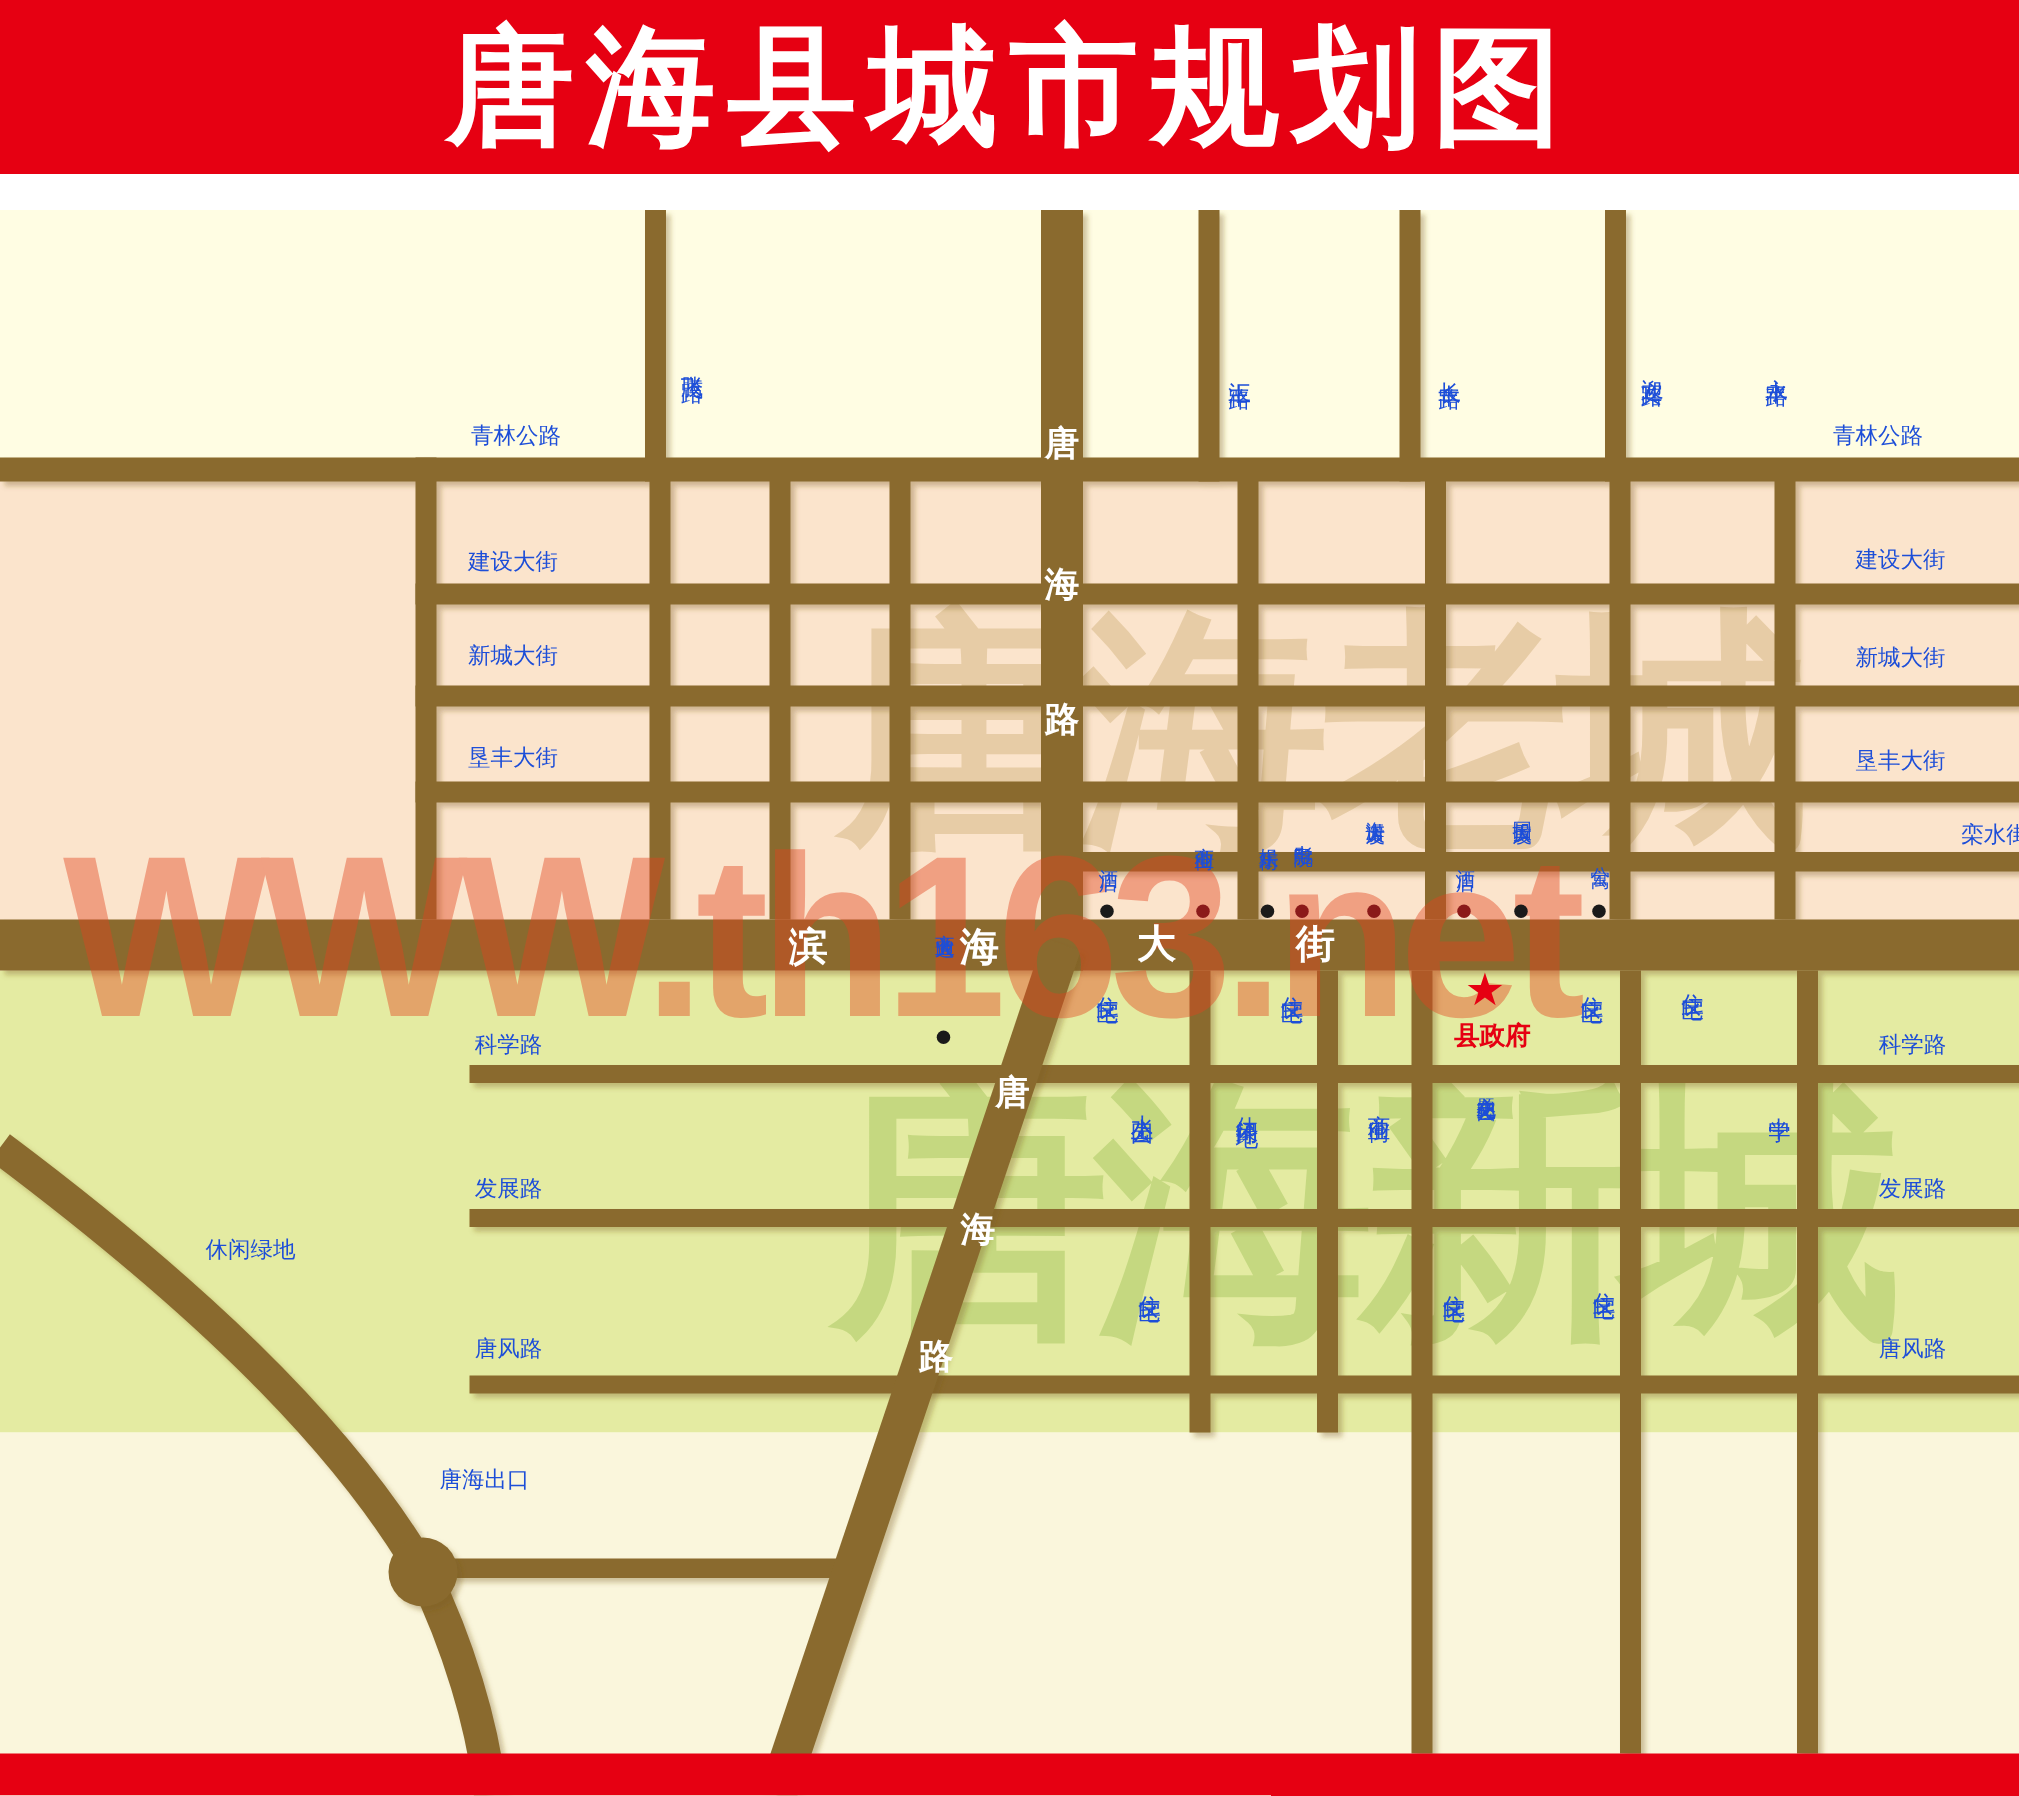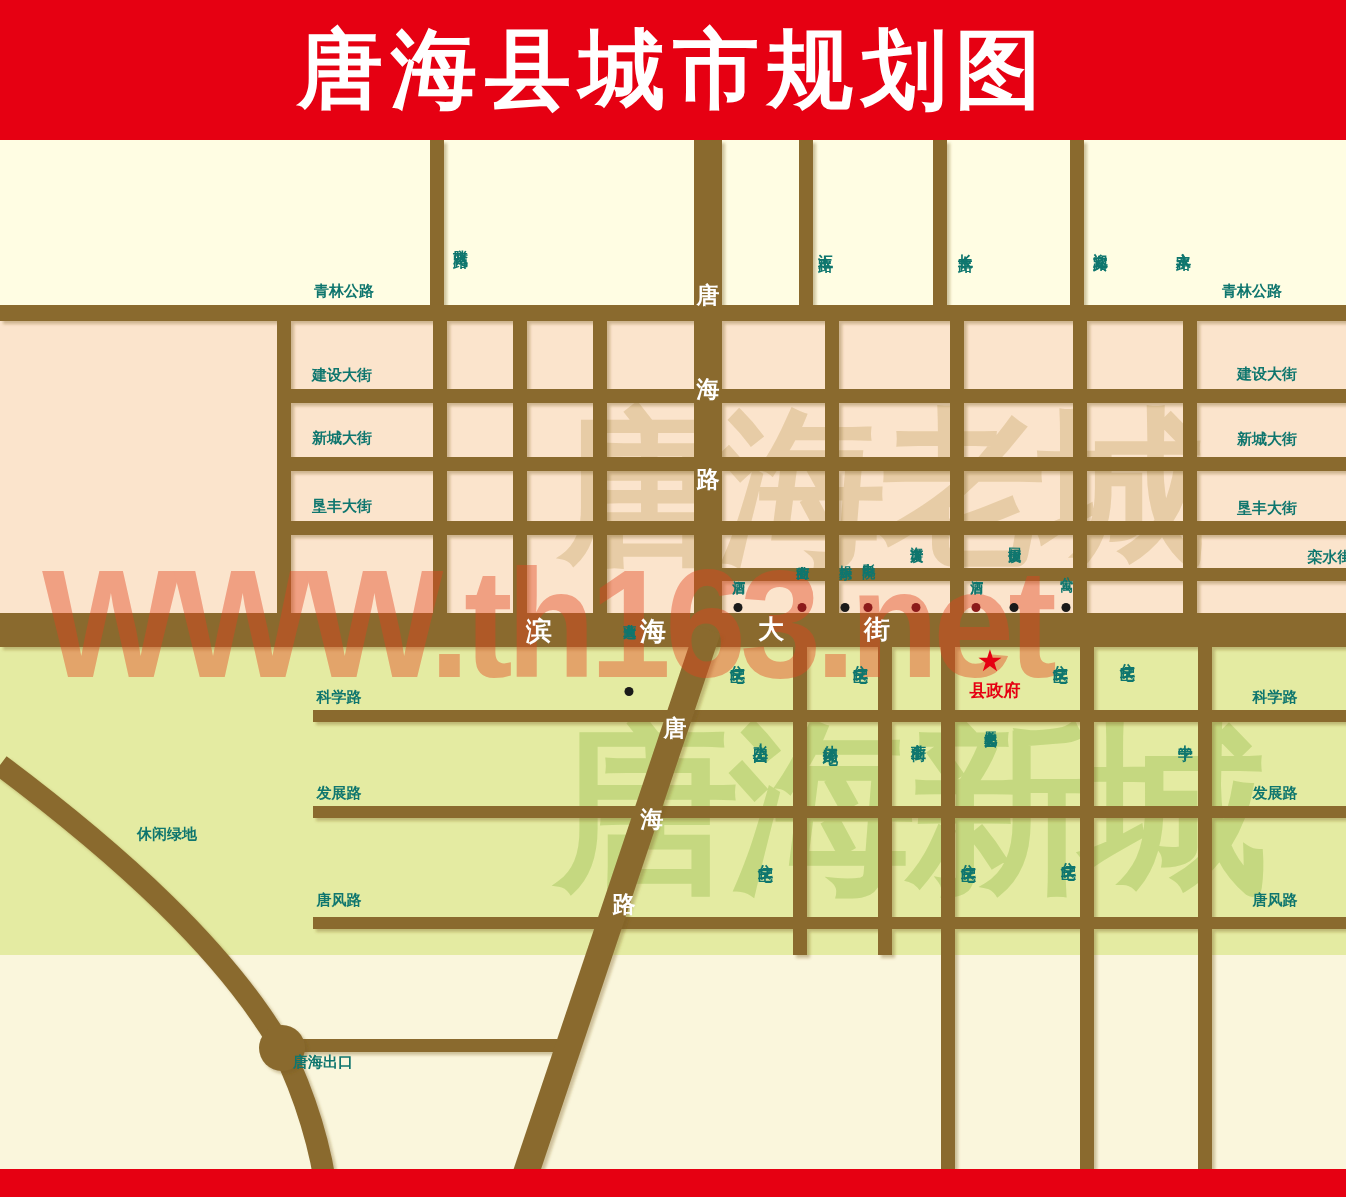--- a/index.html
+++ b/index.html
@@ -1,19 +1,19 @@
 <!DOCTYPE html>
 <html style="--header_bg: #E60012; --accent: #E60012; --cream: #FFFDE3; --pink: #FBE4CC; --green: #E4EBA2; --cream_bottom: #FAF6DC; --road: #8A6B2F; --wm_site: #E2431E; --old_city_wm: #E3C79D; --new_city_wm: #C2D77D;"><head>
 <meta charset="utf-8">
 <style>
   html,body{margin:0;padding:0;background:#fff;}
   #stage{position:relative;width:1346px;height:1197px;overflow:hidden;
          font-family:"Liberation Sans","DejaVu Sans",sans-serif;}
   
-  #header{position:absolute;left:0;top:0;width:1346px;height:140px;
+  #header{position:absolute;left:0;top:0;width:1346px;height:116px;
           background:var(--header_bg);display:flex;align-items:center;justify-content:center;}
   #title{color:#fff;font-size:86px;font-weight:900;letter-spacing:8px;white-space:nowrap;}
   #footer{position:absolute;left:0;top:1169px;width:1346px;height:28px;background:var(--header_bg);z-index:40;}
   
   #map{position:absolute;left:0;top:140px;width:1346px;height:1057px;background:var(--cream);}
   .zone{position:absolute;left:0;width:1346px;}
   #zone-pink{top:180px;height:327px;background:var(--pink);}
   #zone-green{top:507px;height:308px;background:var(--green);}
   #zone-bottom{top:815px;height:242px;background:var(--cream_bottom);}
   
@@ -21,21 +21,21 @@
            font-weight:bold;white-space:nowrap;z-index:2;line-height:1;}
   #wm-old{color:var(--old_city_wm);opacity:.8;letter-spacing:-8px;}
   #wm-new{color:var(--new_city_wm);opacity:.9;letter-spacing:-10px;}
   
   #roads{position:absolute;left:0;top:0;z-index:3;}
   
   #wm-site{position:absolute;z-index:6;font-weight:bold;color:var(--wm_site);opacity:.42;
            white-space:nowrap;letter-spacing:-6px;line-height:1;transform:scaleY(1.05);}
   
   #labels{position:absolute;left:0;top:0;width:1346px;height:1197px;z-index:10;}
-  .lbl{position:absolute;color:#0f766e;line-height:1.12;font-weight:bold;}
+  .lbl{position:absolute;color:#1d4ed8;line-height:1.12;}
   .h{font-size:15px;white-space:nowrap;transform:translateX(-50%);}
   .v{font-size:15px;writing-mode:vertical-rl;text-orientation:upright;transform:translateX(-50%);letter-spacing:2px;}
   .vp{font-size:13px;writing-mode:vertical-rl;text-orientation:upright;transform:translateX(-50%);letter-spacing:1px;}
   .w{font-size:23px;font-weight:bold;color:#fff;transform:translateX(-50%);white-space:nowrap;}
   .wb{font-size:26px;font-weight:bold;color:#fff;transform:translateX(-50%);white-space:nowrap;}
   .dot{position:absolute;width:9px;height:9px;border-radius:50%;transform:translateX(-50%);}
   #gov-star{position:absolute;font-size:30px;color:var(--accent);transform:translateX(-50%);line-height:1;z-index:11;}
   #gov-label{position:absolute;font-size:17px;font-weight:bold;color:var(--accent);
              transform:translateX(-50%);white-space:nowrap;z-index:11;}
 </style>
@@ -141,21 +141,21 @@
       <div class="lbl h" style="left: 1275px; top: 785px;">发展路</div>
       <div class="lbl h" style="left: 167px; top: 826px;">休闲绿地</div>
       <div class="lbl v" style="left: 765px; top: 852px;">住宅区</div>
       <div class="lbl v" style="left: 968px; top: 852px;">住宅区</div>
       <div class="lbl v" style="left: 1068px; top: 850px;">住宅区</div>
       <div class="lbl h" style="left: 339px; top: 892px;">唐风路</div>
       <div class="lbl h" style="left: 1275px; top: 892px;">唐风路</div>
       <div class="lbl w" style="left: 675px; top: 716px;">唐</div>
       <div class="lbl w" style="left: 652px; top: 807px;">海</div>
       <div class="lbl w" style="left: 624px; top: 892px;">路</div>
-      <div class="lbl h" style="left: 323px; top: 1054px;">唐海出口</div>
+      <div class="lbl h" style="left: 323px; top: 979px;">唐海出口</div>
       <div class="lbl vp" style="left: 738px; top: 569px;">酒店</div>
       <div class="dot" style="background: rgb(26, 26, 26); left: 738px; top: 603px;"></div>
       <div class="lbl vp" style="left: 802px; top: 555px;">商业街</div>
       <div class="dot" style="background: rgb(139, 26, 26); left: 802px; top: 603px;"></div>
       <div class="lbl vp" style="left: 845px; top: 555px;">娱乐街</div>
       <div class="dot" style="background: rgb(26, 26, 26); left: 845px; top: 603px;"></div>
       <div class="lbl vp" style="left: 868px; top: 553px;">电影院</div>
       <div class="dot" style="background: rgb(139, 26, 26); left: 868px; top: 603px;"></div>
       <div class="lbl vp" style="left: 916px; top: 537px;">海诺大厦</div>
       <div class="dot" style="background: rgb(139, 26, 26); left: 916px; top: 603px;"></div>

